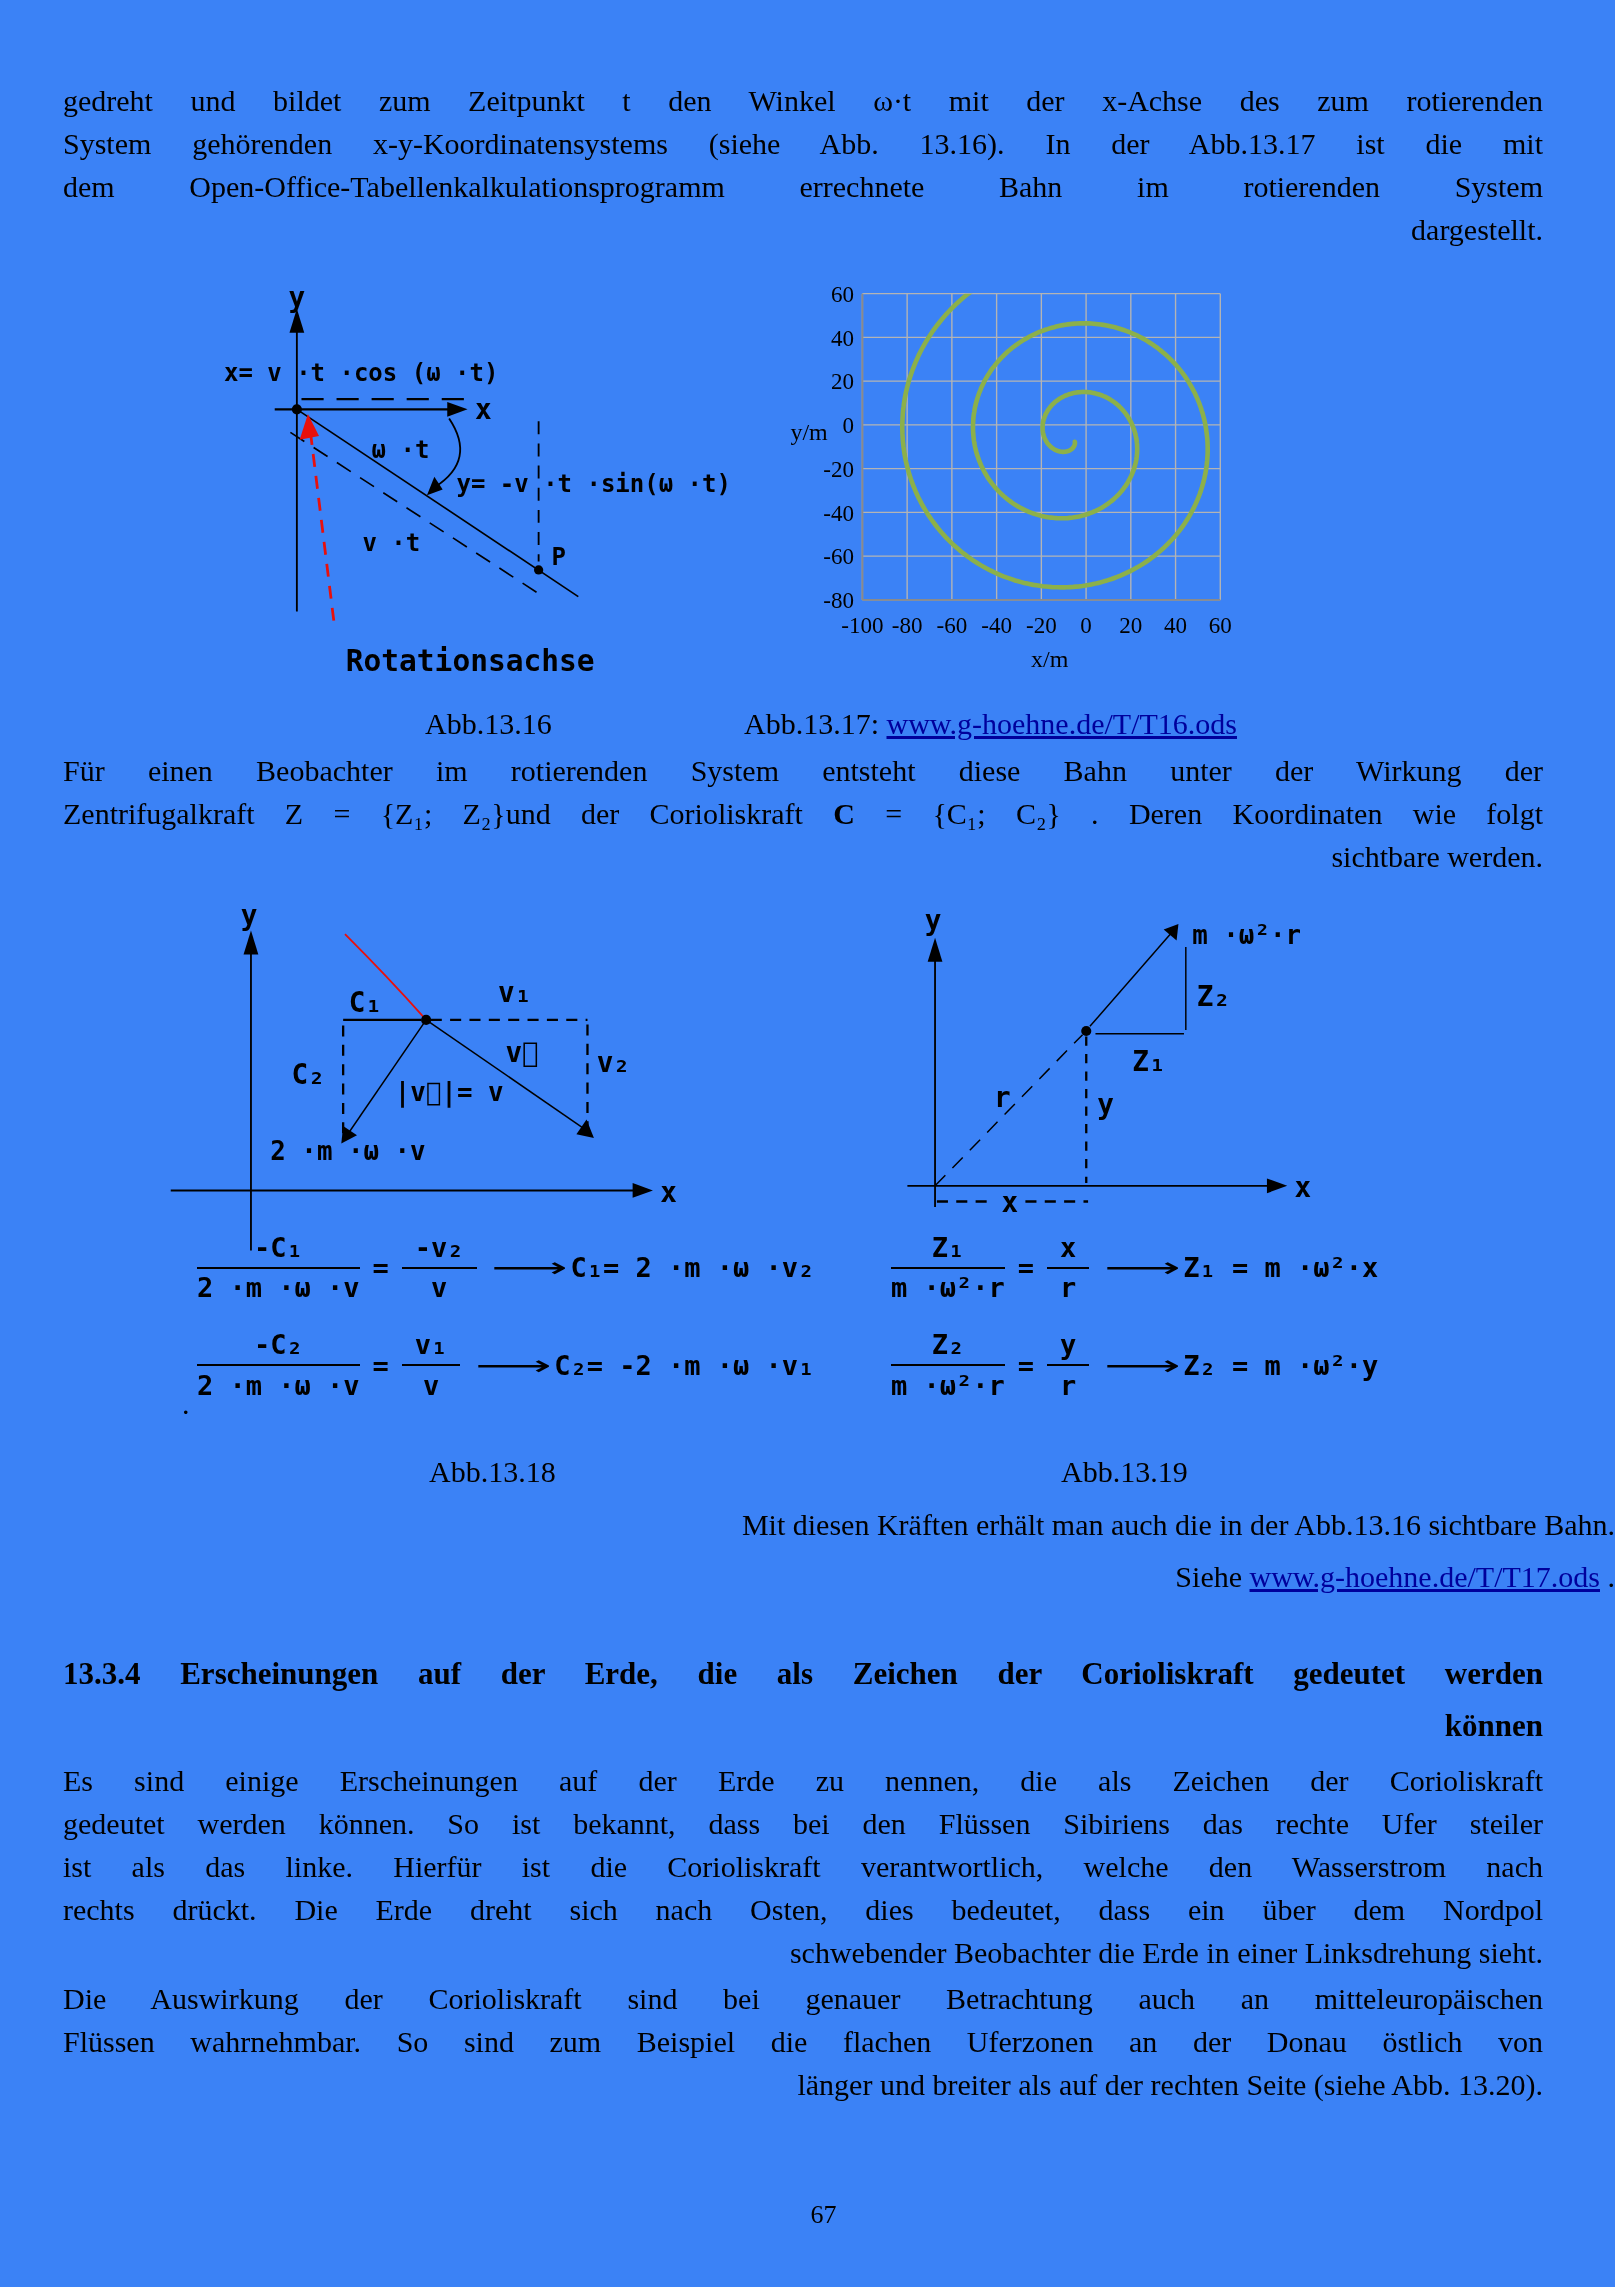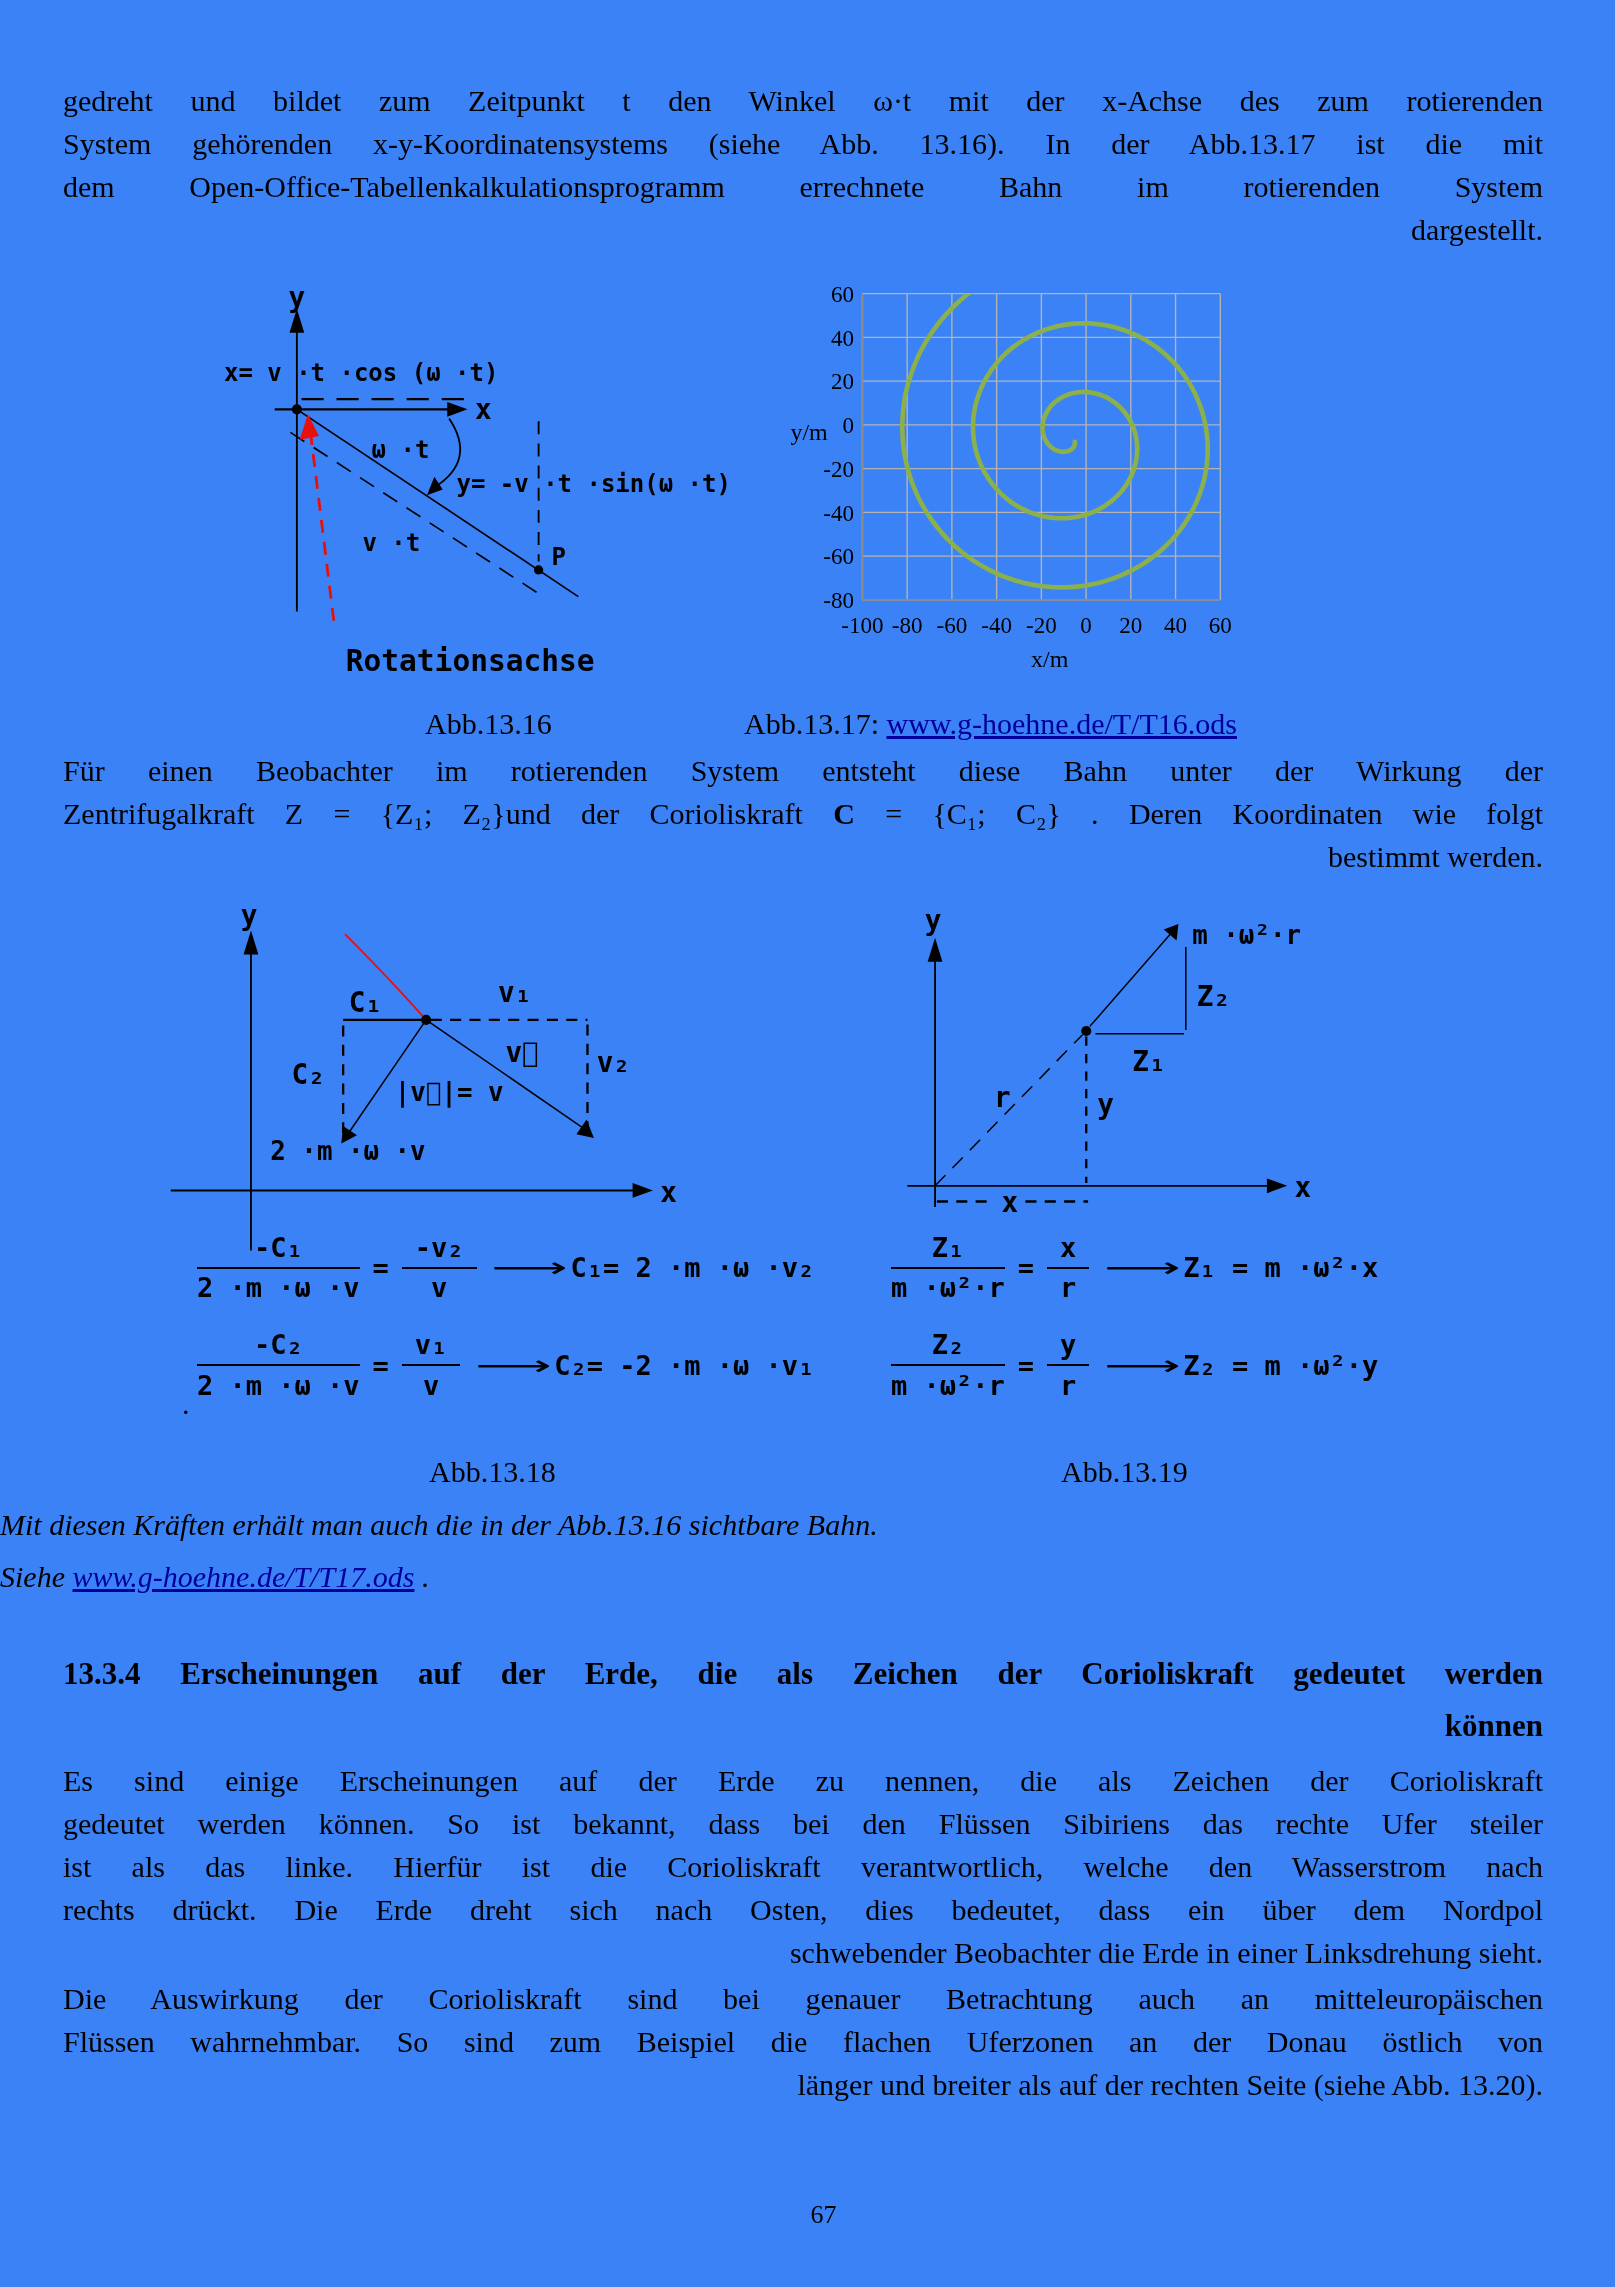--- a/index.html
+++ b/index.html
@@ -5,21 +5,21 @@
   html,body{margin:0;padding:0;background:#777;}
   .page{position:relative;width:1615px;height:2288px;background:#3b82f6;overflow:hidden;
         font-family:"Liberation Serif","DejaVu Serif",serif;color:#000;}
   .para{position:absolute;width:1480px;left:63px;font-size:30px;}
   .line{height:43px;line-height:43px;white-space:nowrap;}
   .jline{text-align:justify;text-align-last:justify;white-space:normal;}
   .lline{text-align:right;}
   .b{font-weight:bold;}
   a.doclink{color:#00009c;text-decoration:underline;}
   .capspan{position:absolute;font-size:30px;}
-  .centerline{position:absolute;left:0;width:1615px;text-align:left;font-size:30px;font-style:italic;}
+  .centerline{position:absolute;left:0;width:1615px;text-align:right;font-size:30px;}
   .heading{position:absolute;left:63px;width:1480px;font-size:31px;font-weight:bold;}
   .heading .hl{height:52px;line-height:52px;}
   .pagenum{position:absolute;left:16px;width:1615px;text-align:center;font-size:26px;}
   
   .figsvg{position:absolute;}
   .figsvg text{font-family:"DejaVu Sans Mono","Liberation Mono",monospace;font-weight:bold;fill:#000;}
   .dlab{font-size:26px;}
   .dlab28{font-size:28px;}
   .dlab30{font-size:30px;}
   .redlab{font-size:32px;fill:#e8100c;}
@@ -128,21 +128,21 @@
         <path d="M315.3 178.6L315.4 178.9L315.4 179.2L315.4 179.4L315.4 179.7L315.4 179.9L315.4 180.2L315.4 180.5L315.3 180.8L315.3 181.0L315.2 181.3L315.2 181.6L315.1 181.8L315.0 182.1L314.9 182.4L314.8 182.7L314.7 182.9L314.5 183.2L314.4 183.5L314.3 183.7L314.1 184.0L313.9 184.2L313.7 184.5L313.6 184.7L313.4 185.0L313.1 185.2L312.9 185.5L312.7 185.7L312.5 186.0L312.2 186.2L311.9 186.4L311.7 186.6L311.4 186.8L311.1 187.0L310.8 187.2L310.5 187.4L310.2 187.6L309.9 187.8L309.6 188.0L309.2 188.1L308.9 188.3L308.5 188.4L308.2 188.6L307.8 188.7L307.4 188.8L307.0 188.9L306.6 189.0L306.2 189.1L305.8 189.2L305.4 189.3L305.0 189.3L304.6 189.4L304.2 189.4L303.7 189.4L303.3 189.5L302.9 189.5L302.4 189.5L302.0 189.5L301.5 189.4L301.1 189.4L300.6 189.3L300.2 189.3L299.7 189.2L299.2 189.1L298.8 189.0L298.3 188.9L297.8 188.8L297.4 188.7L296.9 188.5L296.4 188.4L296.0 188.2L295.5 188.0L295.0 187.8L294.6 187.6L294.1 187.4L293.6 187.1L293.2 186.9L292.7 186.6L292.3 186.3L291.8 186.0L291.4 185.7L290.9 185.4L290.5 185.1L290.0 184.7L289.6 184.4L289.2 184.0L288.8 183.6L288.4 183.2L288.0 182.8L287.6 182.4L287.2 182.0L286.8 181.6L286.4 181.1L286.0 180.6L285.7 180.2L285.3 179.7L285.0 179.2L284.7 178.7L284.3 178.1L284.0 177.6L283.7 177.0L283.4 176.5L283.2 175.9L282.9 175.3L282.6 174.8L282.4 174.2L282.2 173.6L281.9 172.9L281.7 172.3L281.5 171.7L281.4 171.1L281.2 170.4L281.0 169.7L280.9 169.1L280.8 168.4L280.7 167.7L280.6 167.0L280.5 166.4L280.4 165.7L280.4 165.0L280.4 164.2L280.3 163.5L280.3 162.8L280.4 162.1L280.4 161.4L280.4 160.6L280.5 159.9L280.6 159.2L280.7 158.4L280.8 157.7L281.0 156.9L281.1 156.2L281.3 155.5L281.5 154.7L281.7 154.0L281.9 153.2L282.2 152.5L282.4 151.7L282.7 151.0L283.0 150.3L283.3 149.5L283.6 148.8L284.0 148.1L284.4 147.3L284.8 146.6L285.2 145.9L285.6 145.2L286.0 144.5L286.5 143.8L287.0 143.1L287.5 142.4L288.0 141.7L288.5 141.0L289.1 140.3L289.6 139.7L290.2 139.0L290.8 138.4L291.5 137.7L292.1 137.1L292.8 136.5L293.4 135.9L294.1 135.3L294.8 134.7L295.5 134.2L296.3 133.6L297.0 133.1L297.8 132.5L298.6 132.0L299.4 131.5L300.2 131.0L301.0 130.6L301.9 130.1L302.7 129.7L303.6 129.2L304.5 128.8L305.4 128.4L306.3 128.1L307.2 127.7L308.2 127.4L309.1 127.0L310.1 126.7L311.0 126.5L312.0 126.2L313.0 125.9L314.0 125.7L315.0 125.5L316.0 125.3L317.0 125.1L318.1 125.0L319.1 124.9L320.2 124.8L321.2 124.7L322.3 124.6L323.3 124.6L324.4 124.5L325.5 124.6L326.6 124.6L327.7 124.6L328.8 124.7L329.8 124.8L330.9 124.9L332.0 125.0L333.1 125.2L334.2 125.4L335.3 125.6L336.4 125.8L337.5 126.1L338.6 126.4L339.7 126.7L340.8 127.0L341.9 127.3L343.0 127.7L344.1 128.1L345.2 128.5L346.3 129.0L347.3 129.4L348.4 129.9L349.5 130.4L350.5 131.0L351.6 131.5L352.6 132.1L353.6 132.7L354.6 133.4L355.6 134.0L356.6 134.7L357.6 135.4L358.6 136.1L359.6 136.9L360.5 137.7L361.5 138.5L362.4 139.3L363.3 140.1L364.2 141.0L365.1 141.8L365.9 142.7L366.8 143.7L367.6 144.6L368.4 145.6L369.2 146.5L370.0 147.6L370.8 148.6L371.5 149.6L372.3 150.7L373.0 151.8L373.6 152.8L374.3 154.0L374.9 155.1L375.6 156.2L376.2 157.4L376.7 158.6L377.3 159.8L377.8 161.0L378.3 162.2L378.8 163.5L379.3 164.7L379.7 166.0L380.1 167.3L380.5 168.6L380.8 169.9L381.2 171.2L381.4 172.5L381.7 173.8L382.0 175.2L382.2 176.5L382.4 177.9L382.5 179.3L382.7 180.7L382.8 182.1L382.8 183.5L382.9 184.9L382.9 186.3L382.9 187.7L382.8 189.1L382.8 190.5L382.7 191.9L382.5 193.3L382.4 194.8L382.2 196.2L382.0 197.6L381.7 199.1L381.4 200.5L381.1 201.9L380.7 203.3L380.4 204.7L380.0 206.2L379.5 207.6L379.0 209.0L378.5 210.4L378.0 211.8L377.4 213.2L376.8 214.6L376.2 215.9L375.5 217.3L374.9 218.7L374.1 220.0L373.4 221.3L372.6 222.7L371.8 224.0L371.0 225.3L370.1 226.6L369.2 227.8L368.3 229.1L367.3 230.3L366.3 231.6L365.3 232.8L364.2 234.0L363.2 235.2L362.1 236.3L360.9 237.5L359.8 238.6L358.6 239.7L357.4 240.8L356.2 241.8L354.9 242.9L353.6 243.9L352.3 244.9L351.0 245.8L349.6 246.8L348.3 247.7L346.8 248.6L345.4 249.5L344.0 250.3L342.5 251.1L341.0 251.9L339.5 252.7L338.0 253.4L336.4 254.1L334.9 254.8L333.3 255.4L331.7 256.0L330.0 256.6L328.4 257.2L326.7 257.7L325.1 258.2L323.4 258.6L321.7 259.1L320.0 259.5L318.3 259.8L316.5 260.1L314.8 260.4L313.0 260.7L311.3 260.9L309.5 261.1L307.7 261.3L305.9 261.4L304.1 261.5L302.3 261.5L300.5 261.5L298.7 261.5L296.8 261.4L295.0 261.3L293.2 261.2L291.4 261.0L289.5 260.8L287.7 260.6L285.9 260.3L284.1 260.0L282.2 259.6L280.4 259.2L278.6 258.8L276.8 258.3L275.0 257.8L273.2 257.3L271.4 256.7L269.6 256.1L267.8 255.4L266.1 254.7L264.3 254.0L262.6 253.3L260.8 252.4L259.1 251.6L257.4 250.7L255.7 249.8L254.0 248.9L252.4 247.9L250.7 246.9L249.1 245.8L247.5 244.7L245.9 243.6L244.3 242.5L242.8 241.3L241.2 240.1L239.7 238.8L238.2 237.5L236.8 236.2L235.3 234.8L233.9 233.5L232.5 232.0L231.2 230.6L229.8 229.1L228.5 227.6L227.3 226.1L226.0 224.5L224.8 222.9L223.6 221.3L222.4 219.7L221.3 218.0L220.2 216.3L219.2 214.5L218.1 212.8L217.1 211.0L216.2 209.2L215.3 207.4L214.4 205.6L213.5 203.7L212.7 201.8L211.9 199.9L211.2 198.0L210.5 196.0L209.8 194.1L209.2 192.1L208.6 190.1L208.1 188.1L207.6 186.1L207.1 184.0L206.7 182.0L206.4 179.9L206.0 177.8L205.7 175.7L205.5 173.6L205.3 171.5L205.1 169.4L205.0 167.3L204.9 165.2L204.9 163.0L204.9 160.9L205.0 158.7L205.1 156.6L205.2 154.4L205.4 152.3L205.6 150.1L205.9 148.0L206.3 145.8L206.6 143.7L207.0 141.5L207.5 139.4L208.0 137.2L208.6 135.1L209.2 133.0L209.8 130.9L210.5 128.8L211.2 126.7L212.0 124.6L212.9 122.5L213.7 120.4L214.6 118.4L215.6 116.4L216.6 114.3L217.6 112.3L218.7 110.3L219.9 108.4L221.0 106.4L222.3 104.5L223.5 102.6L224.8 100.7L226.2 98.8L227.6 97.0L229.0 95.1L230.4 93.3L232.0 91.6L233.5 89.8L235.1 88.1L236.7 86.4L238.4 84.8L240.1 83.1L241.8 81.5L243.6 80.0L245.4 78.4L247.2 76.9L249.1 75.5L251.0 74.0L253.0 72.6L254.9 71.3L257.0 70.0L259.0 68.7L261.1 67.4L263.2 66.2L265.3 65.0L267.5 63.9L269.6 62.8L271.9 61.8L274.1 60.7L276.3 59.8L278.6 58.9L280.9 58.0L283.3 57.1L285.6 56.4L288.0 55.6L290.4 54.9L292.8 54.3L295.2 53.6L297.7 53.1L300.1 52.6L302.6 52.1L305.1 51.7L307.6 51.3L310.1 51.0L312.6 50.7L315.2 50.5L317.7 50.3L320.3 50.2L322.8 50.2L325.4 50.1L328.0 50.2L330.5 50.2L333.1 50.4L335.7 50.6L338.3 50.8L340.9 51.1L343.4 51.4L346.0 51.8L348.6 52.2L351.1 52.7L353.7 53.3L356.3 53.9L358.8 54.5L361.3 55.2L363.9 56.0L366.4 56.8L368.9 57.6L371.4 58.5L373.8 59.5L376.3 60.5L378.7 61.5L381.2 62.6L383.6 63.8L385.9 65.0L388.3 66.2L390.6 67.5L393.0 68.9L395.3 70.3L397.5 71.7L399.8 73.2L402.0 74.8L404.2 76.3L406.3 78.0L408.5 79.7L410.6 81.4L412.6 83.1L414.6 84.9L416.6 86.8L418.6 88.7L420.5 90.6L422.4 92.6L424.3 94.6L426.1 96.7L427.9 98.8L429.6 100.9L431.3 103.1L432.9 105.3L434.5 107.5L436.1 109.8L437.6 112.1L439.1 114.4L440.5 116.8L441.9 119.2L443.2 121.7L444.5 124.1L445.7 126.6L446.9 129.2L448.1 131.7L449.1 134.3L450.2 136.9L451.1 139.5L452.1 142.2L452.9 144.9L453.8 147.6L454.5 150.3L455.2 153.0L455.9 155.8L456.5 158.6L457.0 161.3L457.5 164.1L457.9 167.0L458.3 169.8L458.6 172.6L458.9 175.5L459.1 178.3L459.2 181.2L459.3 184.1L459.3 187.0L459.3 189.9L459.2 192.7L459.0 195.6L458.8 198.5L458.5 201.4L458.2 204.3L457.8 207.2L457.3 210.1L456.8 213.0L456.2 215.8L455.6 218.7L454.9 221.6L454.1 224.4L453.3 227.2L452.4 230.1L451.5 232.9L450.5 235.7L449.4 238.5L448.3 241.2L447.1 244.0L445.9 246.7L444.6 249.4L443.2 252.1L441.8 254.7L440.4 257.4L438.9 260.0L437.3 262.6L435.7 265.1L434.0 267.7L432.2 270.2L430.4 272.6L428.6 275.1L426.7 277.5L424.7 279.8L422.7 282.2L420.7 284.5L418.6 286.7L416.4 289.0L414.2 291.1L412.0 293.3L409.7 295.4L407.3 297.4L404.9 299.5L402.5 301.4L400.0 303.4L397.5 305.2L394.9 307.1L392.3 308.9L389.7 310.6L387.0 312.3L384.3 313.9L381.5 315.5L378.7 317.0L375.9 318.5L373.0 319.9L370.1 321.3L367.2 322.6L364.2 323.9L361.2 325.1L358.2 326.2L355.2 327.3L352.1 328.3L349.0 329.3L345.9 330.2L342.7 331.1L339.6 331.8L336.4 332.6L333.2 333.2L330.0 333.8L326.7 334.4L323.5 334.9L320.2 335.3L316.9 335.6L313.6 335.9L310.3 336.1L307.0 336.3L303.7 336.4L300.3 336.4L297.0 336.3L293.7 336.2L290.3 336.1L287.0 335.8L283.7 335.5L280.3 335.2L277.0 334.7L273.7 334.2L270.4 333.7L267.0 333.0L263.7 332.3L260.4 331.6L257.2 330.7L253.9 329.8L250.6 328.9L247.4 327.8L244.2 326.7L241.0 325.6L237.8 324.4L234.6 323.1L231.5 321.7L228.4 320.3L225.3 318.8L222.2 317.3L219.2 315.7L216.2 314.0L213.2 312.3L210.3 310.5L207.4 308.7L204.5 306.8L201.6 304.8L198.8 302.8L196.1 300.7L193.3 298.6L190.7 296.4L188.0 294.1L185.4 291.8L182.9 289.5L180.4 287.0L177.9 284.6L175.5 282.1L173.1 279.5L170.8 276.9L168.5 274.2L166.3 271.5L164.2 268.8L162.1 266.0L160.0 263.1L158.0 260.2L156.1 257.3L154.2 254.3L152.4 251.3L150.6 248.2L148.9 245.1L147.3 242.0L145.7 238.9L144.2 235.7L142.7 232.4L141.4 229.2L140.0 225.9L138.8 222.5L137.6 219.2L136.5 215.8L135.4 212.4L134.5 208.9L133.5 205.5L132.7 202.0L131.9 198.5L131.2 195.0L130.6 191.5L130.1 187.9L129.6 184.3L129.2 180.8L128.8 177.2L128.6 173.6L128.4 170.0L128.3 166.3L128.2 162.7L128.3 159.1L128.4 155.5L128.6 151.8L128.8 148.2L129.1 144.5L129.6 140.9L130.0 137.3L130.6 133.7L131.2 130.0L131.9 126.4L132.7 122.8L133.6 119.3L134.5 115.7L135.5 112.1L136.6 108.6L137.8 105.1L139.0 101.5L140.3 98.1L141.7 94.6L143.1 91.2L144.7 87.7L146.2 84.3L147.9 81.0L149.6 77.7L151.5 74.3L153.3 71.1L155.3 67.8L157.3 64.6L159.4 61.5L161.5 58.3L163.7 55.3L166.0 52.2L168.4 49.2L170.8 46.2L173.3 43.3L175.8 40.4L178.4 37.6L181.1 34.8L183.8 32.1L186.6 29.4L189.4 26.8L192.3 24.2L195.2 21.7L198.2 19.2L201.3 16.8L204.4 14.5" fill="none" stroke="#8cb04a" stroke-width="5" stroke-linecap="round" clip-path="url(#plotclip)"></path>
       </svg>
   </div>
 
   <span class="capspan" style="left:425px;top:707px">Abb.13.16</span>
   <span class="capspan" style="left:744px;top:707px"><span>Abb.13.17: </span><a class="doclink" href="www.g-hoehne.de/T/T16.ods">www.g-hoehne.de/T/T16.ods</a></span>
 
   <div class="para" style="top:749px">
     <div class="line jline">Für einen Beobachter im rotierenden System entsteht diese Bahn unter der Wirkung der</div>
     <div class="line jline"><span>Zentrifugalkraft Z = {Z₁; Z₂}und der Corioliskraft </span><span class="b">C</span><span> = {C₁; C₂} . Deren Koordinaten wie folgt</span></div>
-    <div class="line lline">bestimmt werden.</div>
+    <div class="line lline">sichtbare werden.</div>
   </div>
 
   <svg class="figsvg" style="left:138px;top:877px" width="591" height="378" viewBox="0 0 640 410">
     <g>
       <line x1="122" y1="80" x2="122" y2="405" stroke="#000" stroke-width="2"></line>
       <polygon points="122,58 114,84 130,84" fill="#000"></polygon>
       <line x1="35" y1="340" x2="544" y2="340" stroke="#000" stroke-width="2"></line>
       <polygon points="558,340 536,332 536,348" fill="#000"></polygon>
     </g>
     <text class="dlab30" x="120" y="52" text-anchor="middle">y</text>

